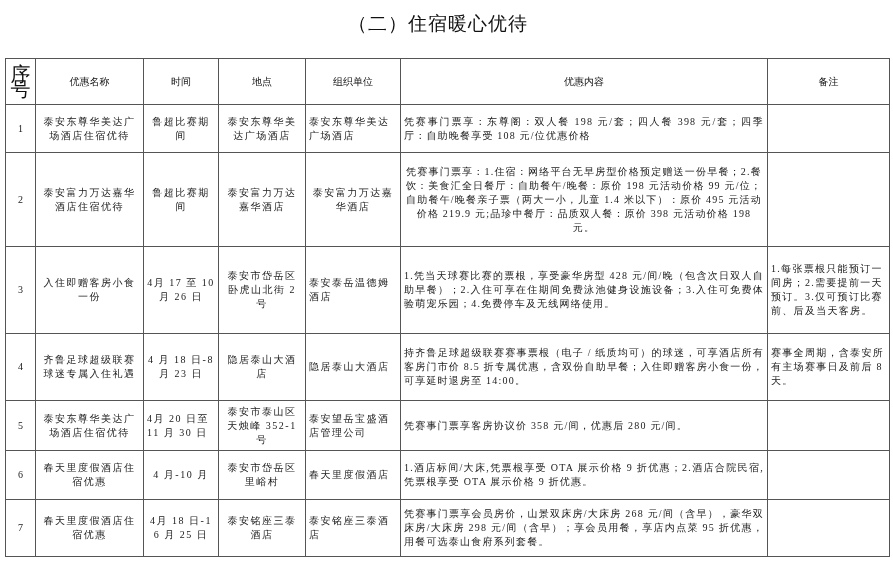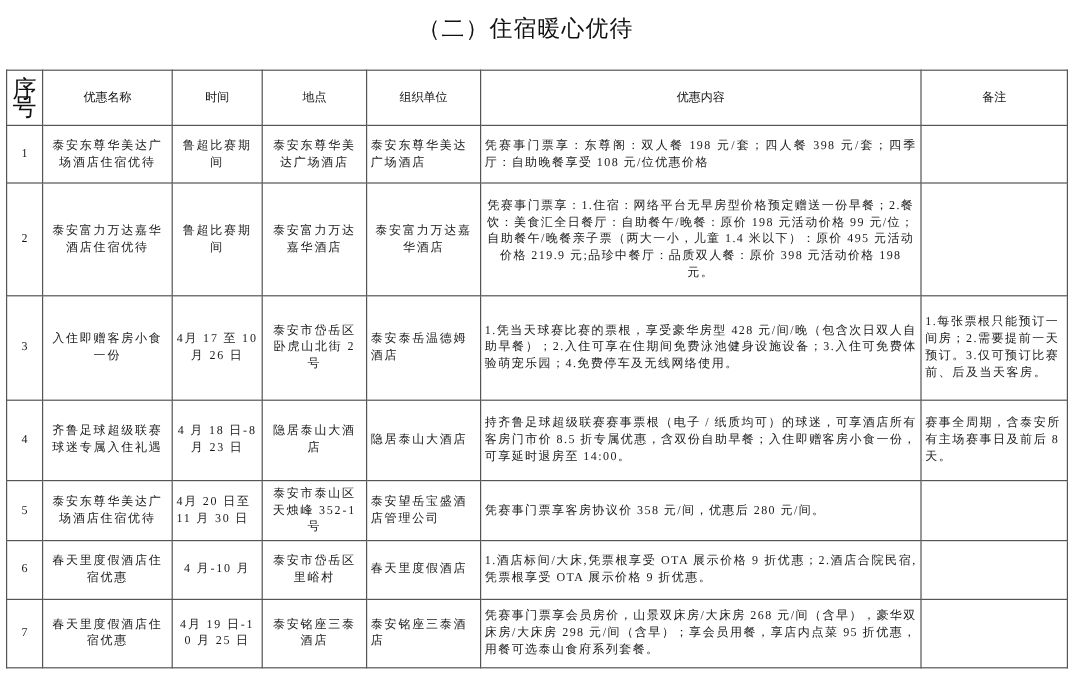--- a/index.html
+++ b/index.html
@@ -107,20 +107,20 @@
       <td class="c">春天里度假酒店住宿优惠</td>
       <td class="c">4 月-10 月</td>
       <td class="c">泰安市岱岳区里峪村</td>
       <td class="l">春天里度假酒店</td>
       <td class="content">1.酒店标间/大床,凭票根享受 OTA 展示价格 9 折优惠；2.酒店合院民宿,凭票根享受 OTA 展示价格 9 折优惠。</td>
       <td class="note"></td>
     </tr>
     <tr class="r7">
       <td class="n">7</td>
       <td class="c">春天里度假酒店住宿优惠</td>
-      <td class="c">4月 19 日-10 月 25 日</td>
+      <td class="c">4月 18 日-16 月 25 日</td>
       <td class="c">泰安铭座三泰酒店</td>
       <td class="l">泰安铭座三泰酒店</td>
       <td class="content">凭赛事门票享会员房价，山景双床房/大床房 268 元/间（含早），豪华双床房/大床房 298 元/间（含早）；享会员用餐，享店内点菜 95 折优惠，用餐可选泰山食府系列套餐。</td>
       <td class="note"></td>
     </tr>
   </tbody>
 </table>
 
 </body></html>

